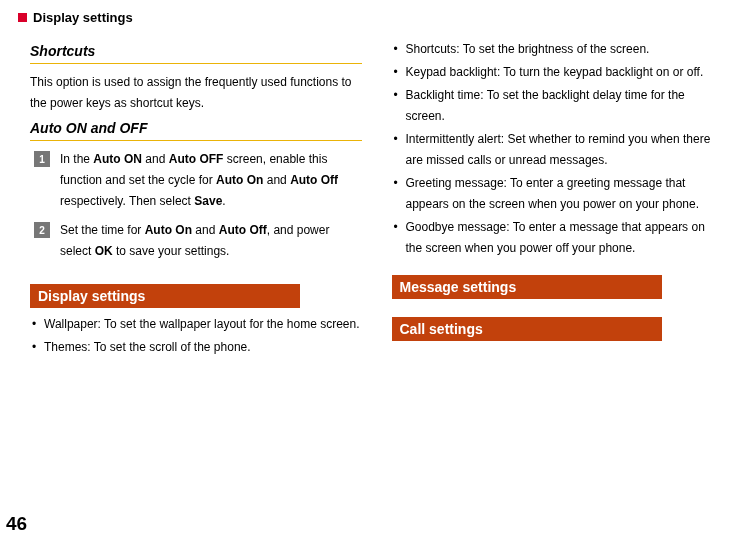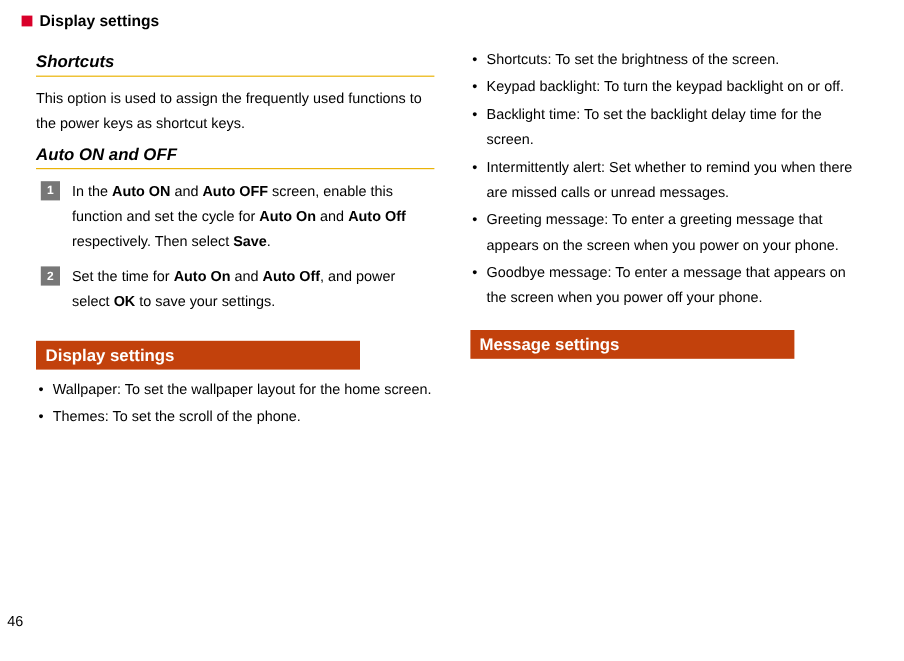--- a/index.html
+++ b/index.html
@@ -97,23 +97,23 @@
     flex-shrink: 0;
     width: 14px;
     text-align: left;
     padding-left: 2px;
   }
   .bullet-text { flex: 1; }
   .bold { font-weight: bold; text-align: center; }
   .page-number {
     position: absolute;
     left: 6px;
-    bottom: 26px;
-    font-weight: normal;
-    font-size: 12px;
+    bottom: 16px;
+    font-weight: bold;
+    font-size: 19px;
   }
 </style>
 </head>
 <body>
 
 <div class="header">
   <div class="header-square"></div>
   <div class="header-title">Display settings</div>
 </div>
 
@@ -175,18 +175,19 @@
       <div class="bullet-dot">•</div>
       <div class="bullet-text">Greeting message: To enter a greeting message that appears on the screen when you power on your phone.</div>
     </div>
     <div class="bullet-item">
       <div class="bullet-dot">•</div>
       <div class="bullet-text">Goodbye message: To enter a message that appears on the screen when you power off your phone.</div>
     </div>
 
     <div class="section-bar">Message settings</div>
 
+    <div class="section-bar">Call settings</div>
 
   </div>
 
 </div>
 
 <div class="page-number">46</div>
 
 </body></html>

